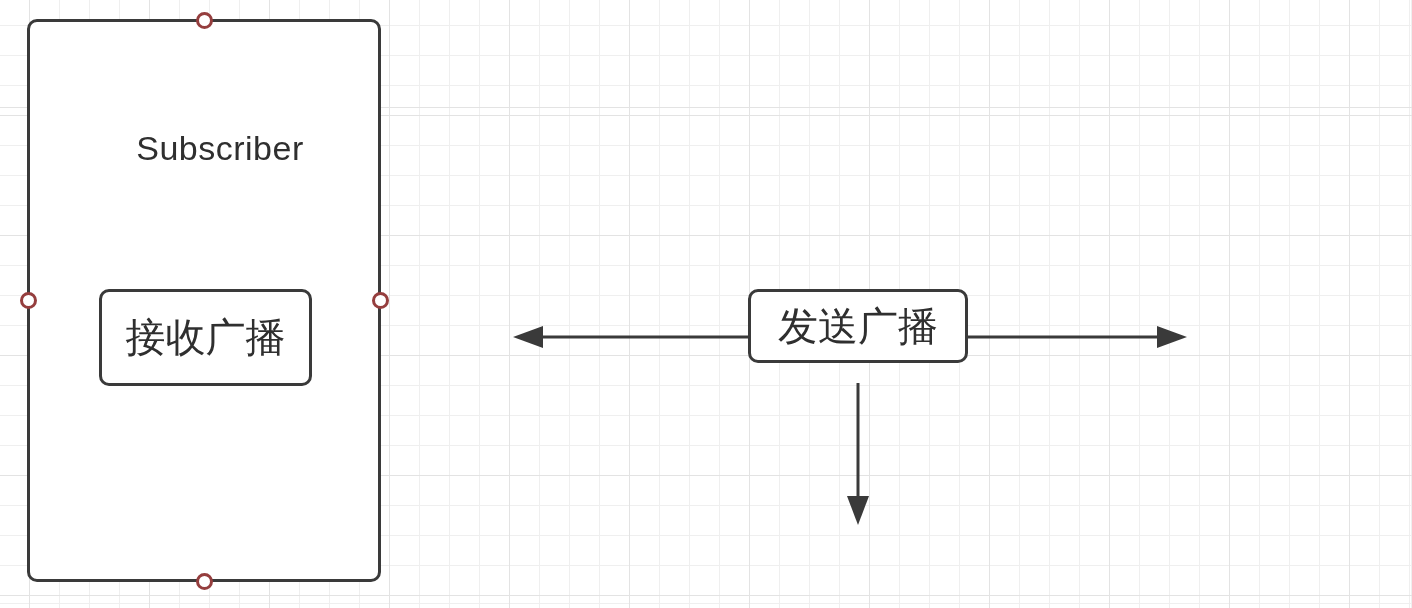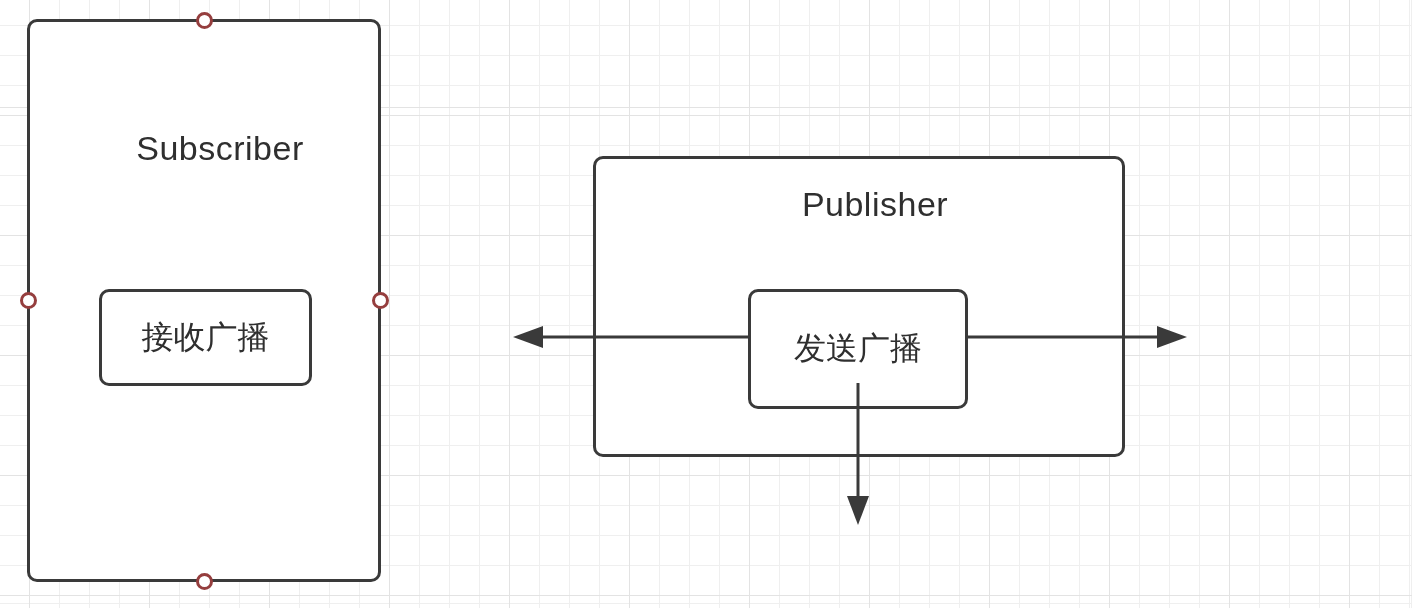--- a/index.html
+++ b/index.html
@@ -36,21 +36,21 @@
     text-align: center;
     font-size: 34px;
     color: #2f2f2f;
     letter-spacing: 0.5px;
     margin-left: 16px;
   }
   .inner-shape {
     display: flex;
     align-items: center;
     justify-content: center;
-    font-size: 32px;
+    font-size: 40px;
     color: #2f2f2f;
   }
   .handle {
     position: absolute;
     width: 17px;
     height: 17px;
     box-sizing: border-box;
     background: #ffffff;
     border: 3px solid #953e3e;
     border-radius: 50%;
@@ -71,25 +71,22 @@
 
   <div class="shape" style="left:27px; top:19px; width:354px; height:563px;">
     <div class="shape-title" style="top:107px;">Subscriber</div>
   </div>
 
   <div class="shape inner-shape" style="left:99px; top:289px; width:213px; height:97px;">
     <span>接收广播</span>
   </div>
 
 
-  <div class="shape" style="left:593px; top:156px; width:532px; height:301px;">
-    <div class="shape-title" style="top:26px;">Publisher</div>
-  </div>
 
-  <div class="shape inner-shape" style="left:748px; top:289px; width:220px; height:120px;">
+  <div class="shape inner-shape" style="left:748px; top:289px; width:220px; height:74px;">
     <span>发送广播</span>
   </div>
 
   <svg id="arrow-layer" viewBox="0 0 1412 608" xmlns="http://www.w3.org/2000/svg">
     <g stroke="#3a3a3a" stroke-width="3" fill="#3a3a3a">
 
       <g>
         <line x1="750" y1="337" x2="541" y2="337"></line>
         <polygon points="513,337 543,326 543,348" stroke="none"></polygon>
       </g>

